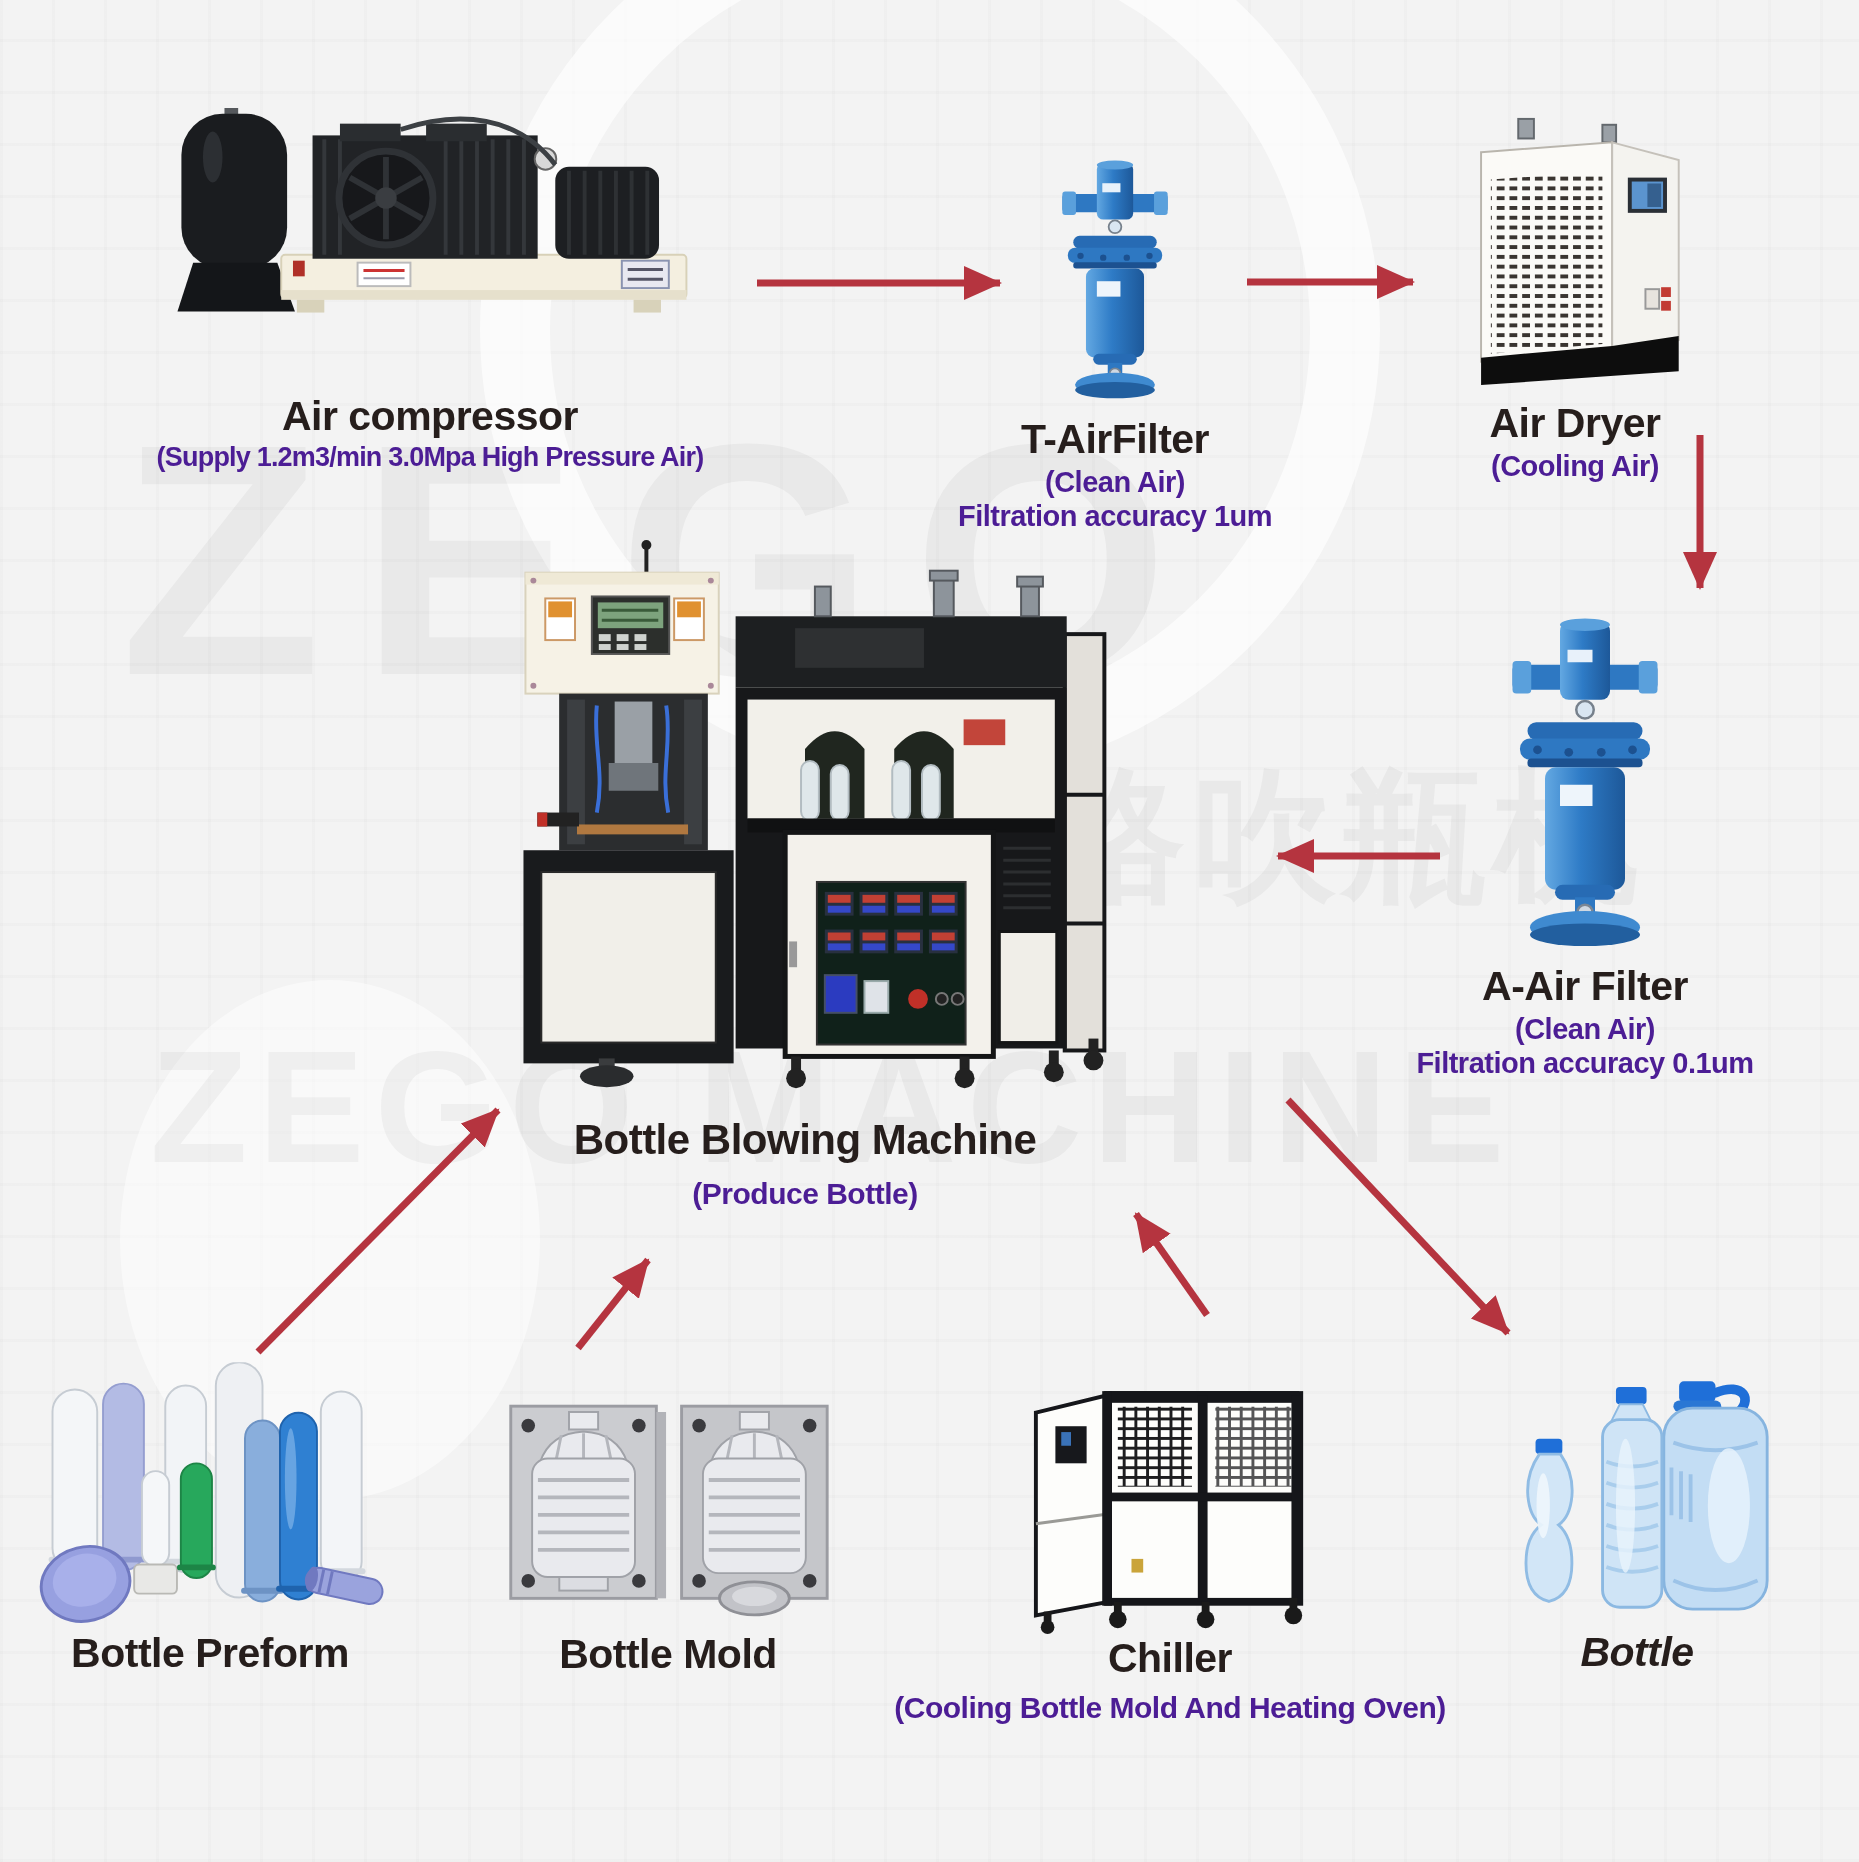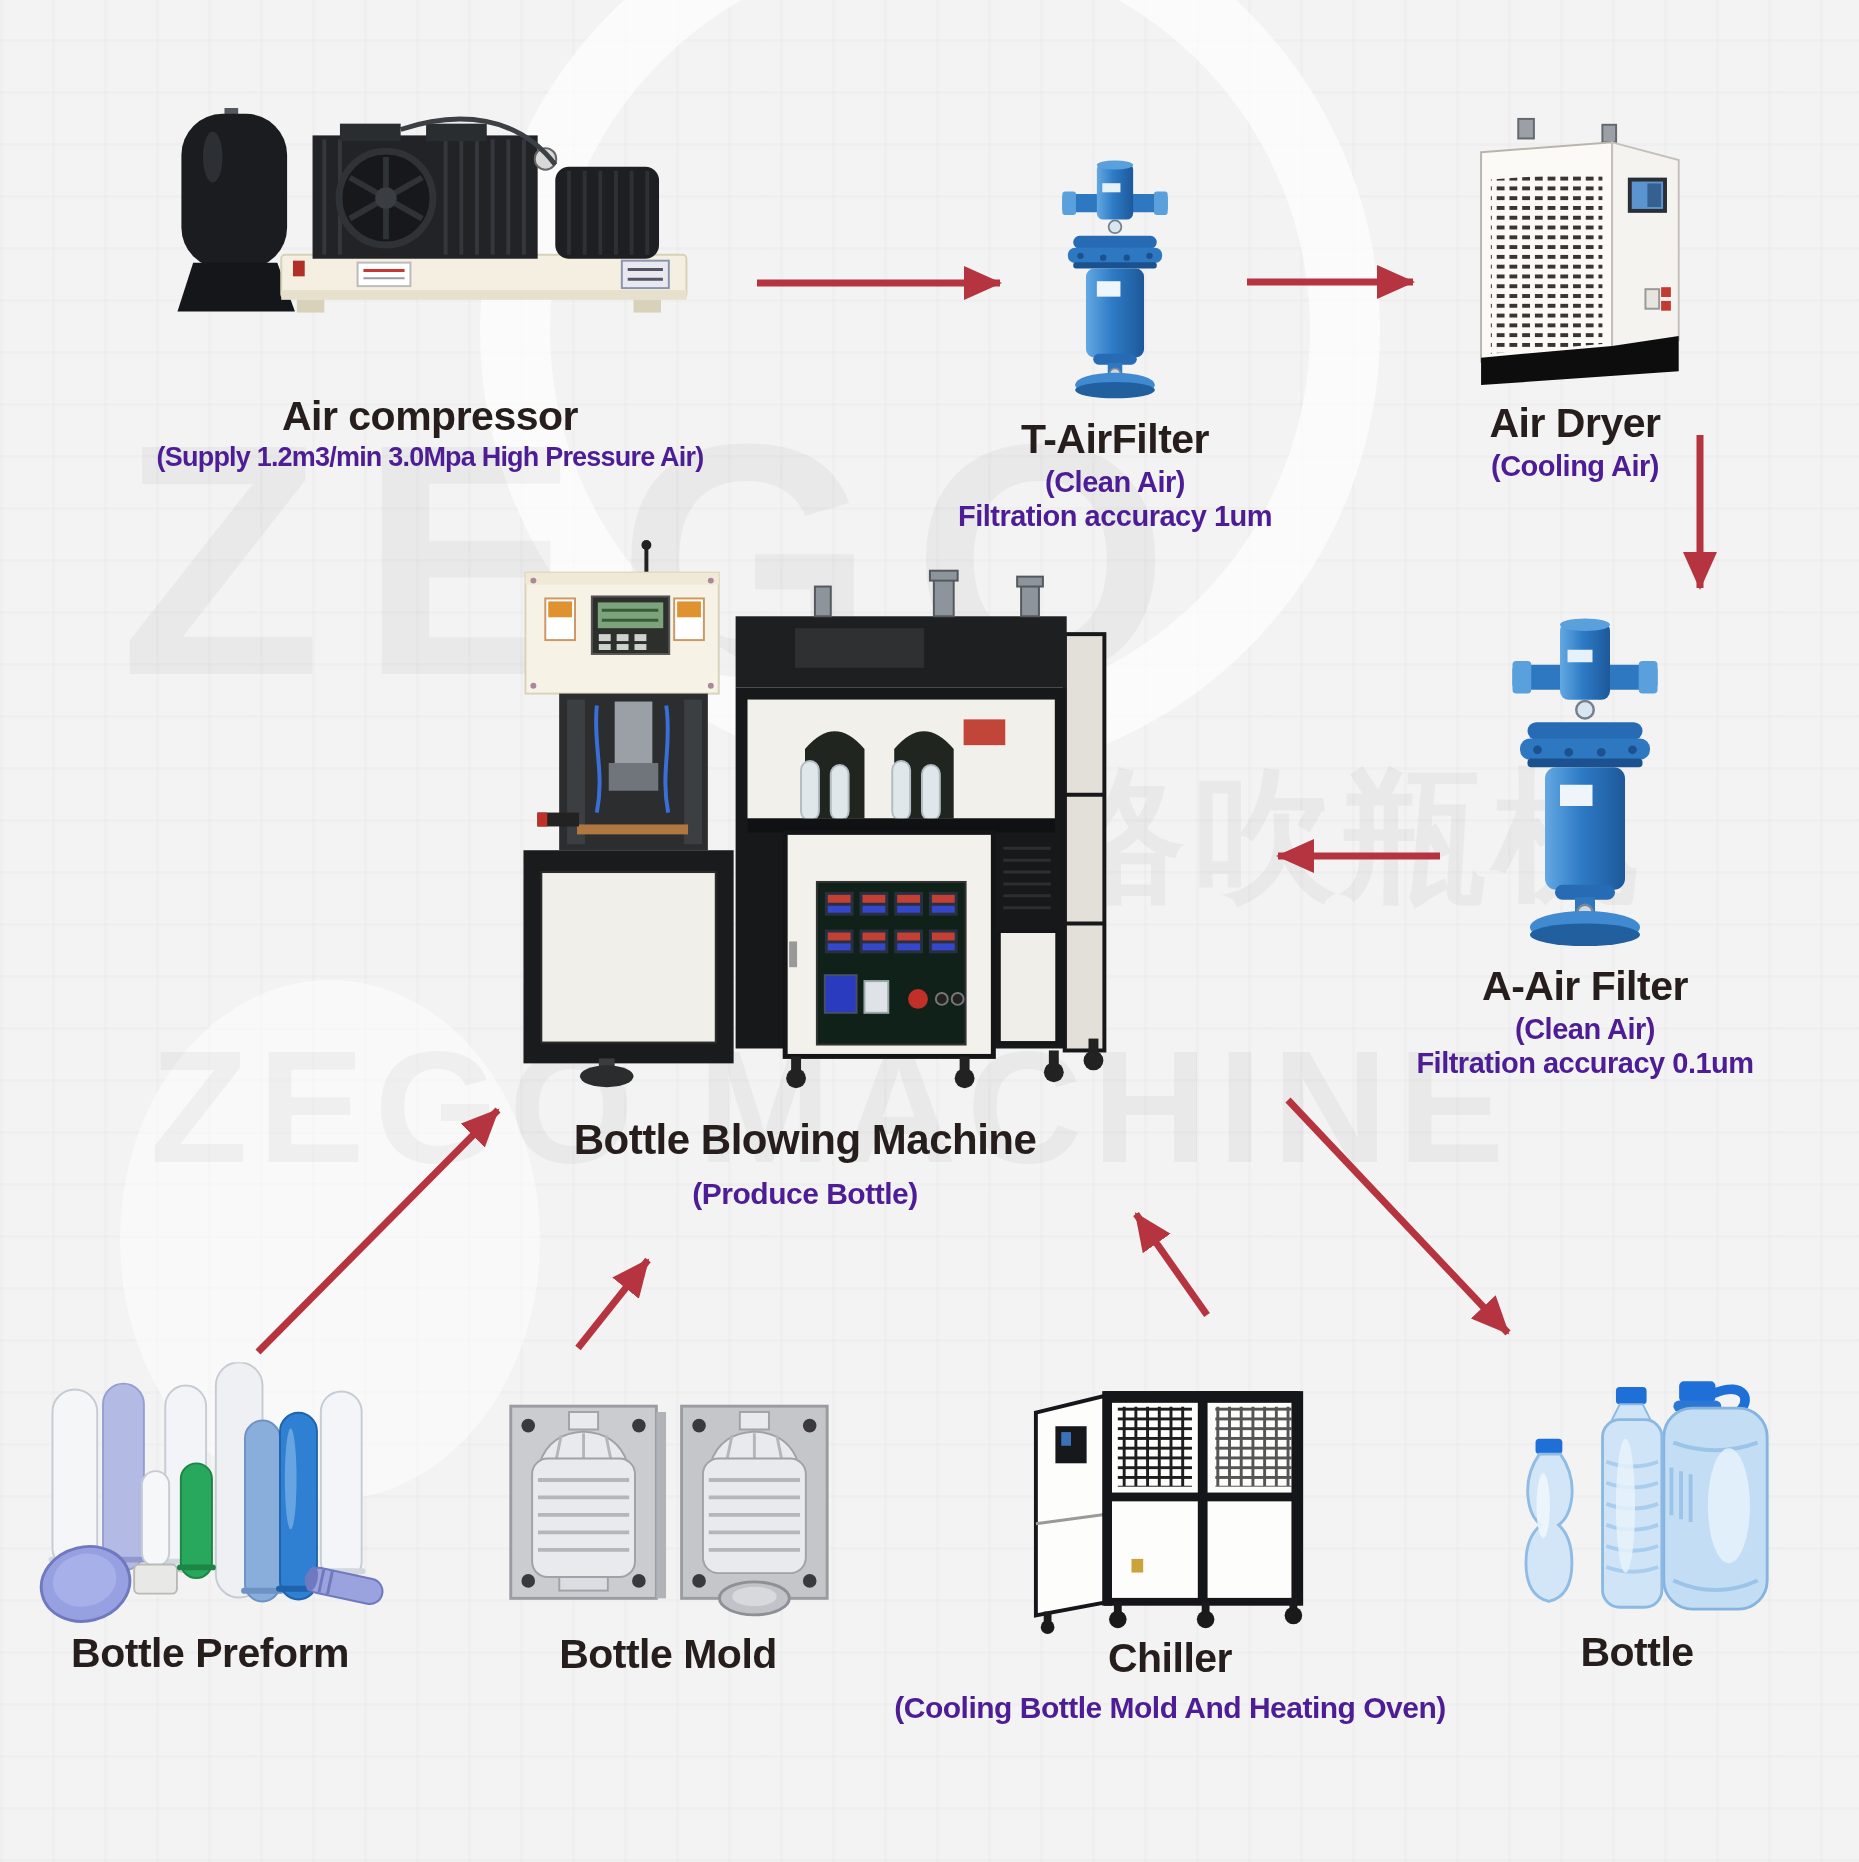--- a/index.html
+++ b/index.html
@@ -468,21 +468,21 @@
     <figcaption style="margin-top:2px;">
       <div class="t">Chiller</div>
       <div class="s" style="margin-top:10px;font-size:30px;">(Cooling Bottle Mold And Heating Oven)</div>
     </figcaption>
   </figure>
 
   <figure class="node" style="left:1487px;top:1362px;width:300px;">
     <svg width="268" height="254" viewBox="0 0 280 265">
         <use href="#sym-bottles"></use>
       </svg>
-    <figcaption style="margin-top:14px;">
+    <figcaption style="margin-top:14px;font-style:italic;">
       <div class="t">Bottle</div>
     </figcaption>
   </figure>
 
   <svg id="arrows" width="1859" height="1862">
     <defs>
       <marker id="ah" markerUnits="userSpaceOnUse" markerWidth="42" markerHeight="36" refX="36" refY="17" orient="auto">
         <path d="M0,0 L38,17 L0,34 Z" fill="#b5343f"></path>
       </marker>
     </defs>

